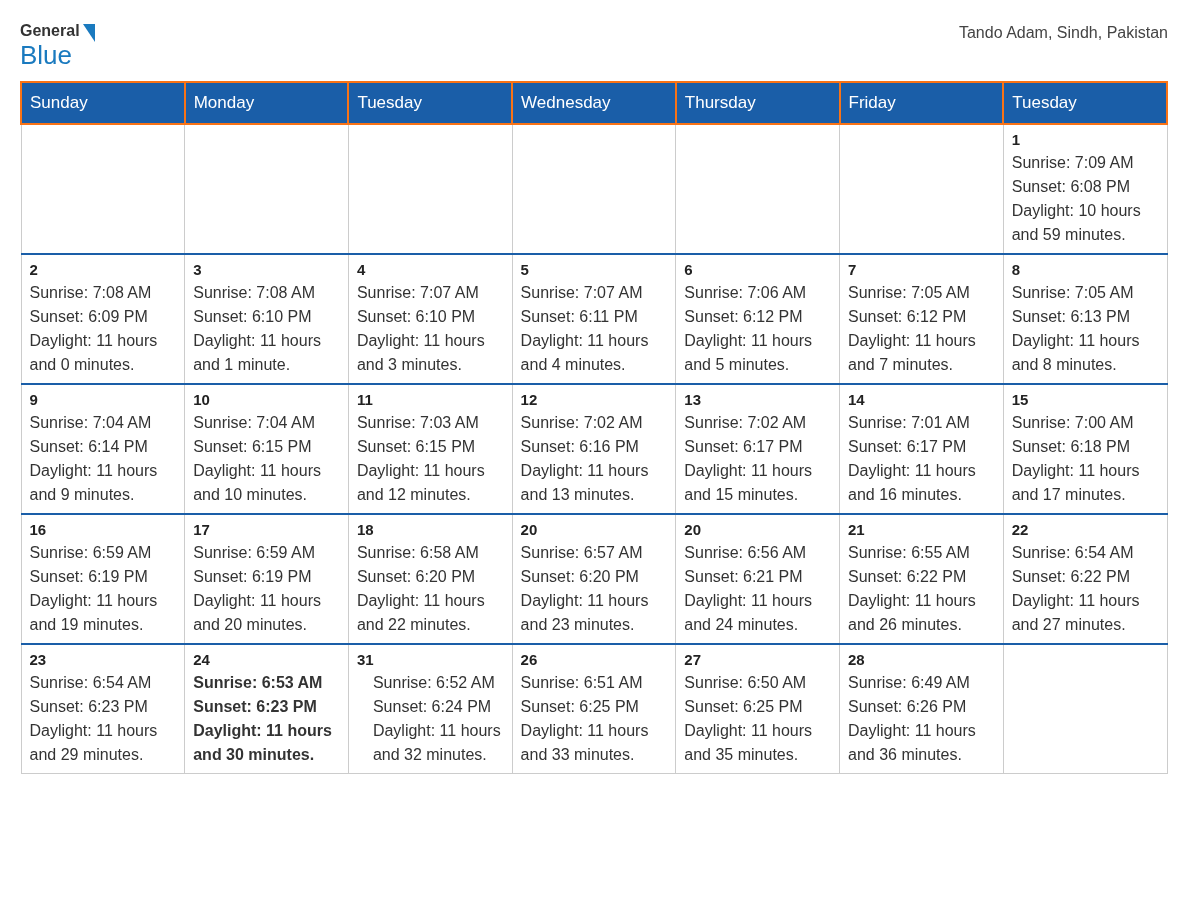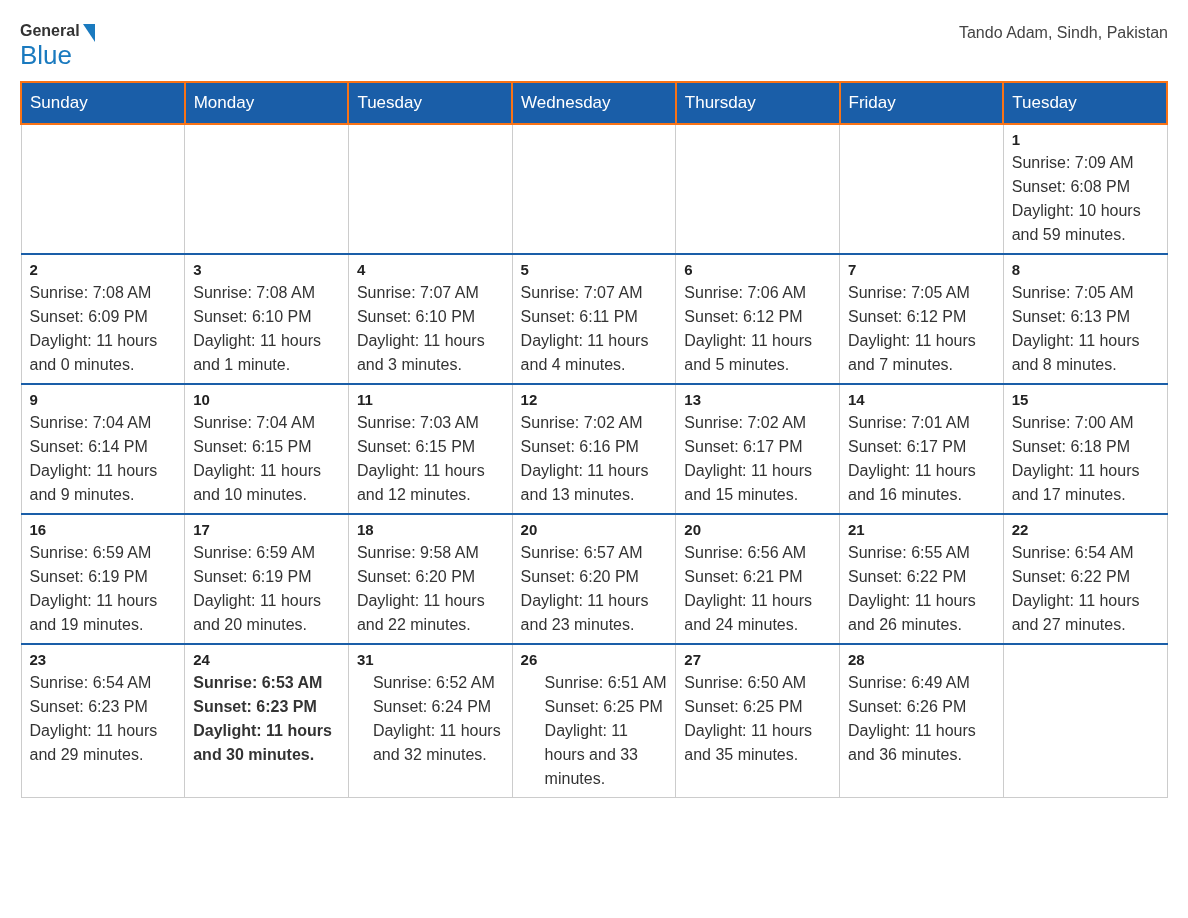--- a/index.html
+++ b/index.html
@@ -241,21 +241,21 @@
 Daylight: 11 hours and 19 minutes.</div>
         </td>
         <td>
           <span class="day-num">17</span>
           <div class="day-info" style="white-space: pre-line;">Sunrise: 6:59 AM
 Sunset: 6:19 PM
 Daylight: 11 hours and 20 minutes.</div>
         </td>
         <td>
           <span class="day-num">18</span>
-          <div class="day-info" style="white-space: pre-line;">Sunrise: 9:58 AM
+          <div class="day-info" style="white-space: pre-line;">Sunrise: 6:58 AM
 Sunset: 6:20 PM
 Daylight: 11 hours and 22 minutes.</div>
         </td>
         <td>
           <span class="day-num">20</span>
           <div class="day-info" style="white-space: pre-line;">Sunrise: 6:57 AM
 Sunset: 6:20 PM
 Daylight: 11 hours and 23 minutes.</div>
         </td>
         <td>
@@ -291,21 +291,21 @@
 Daylight: 11 hours and 30 minutes.</div>
         </td>
         <td>
           <span class="day-num">31</span>
           <div class="day-info" style="white-space: pre-line; margin-left: 16px;">Sunrise: 6:52 AM
 Sunset: 6:24 PM
 Daylight: 11 hours and 32 minutes.</div>
         </td>
         <td>
           <span class="day-num">26</span>
-          <div class="day-info" style="white-space: pre-line; margin-left: 24px;">Sunrise: 6:51 AM
+          <div class="day-info" style="white-space: pre-line;">Sunrise: 6:51 AM
 Sunset: 6:25 PM
 Daylight: 11 hours and 33 minutes.</div>
         </td>
         <td>
           <span class="day-num">27</span>
           <div class="day-info" style="white-space: pre-line;">Sunrise: 6:50 AM
 Sunset: 6:25 PM
 Daylight: 11 hours and 35 minutes.</div>
         </td>
         <td>

